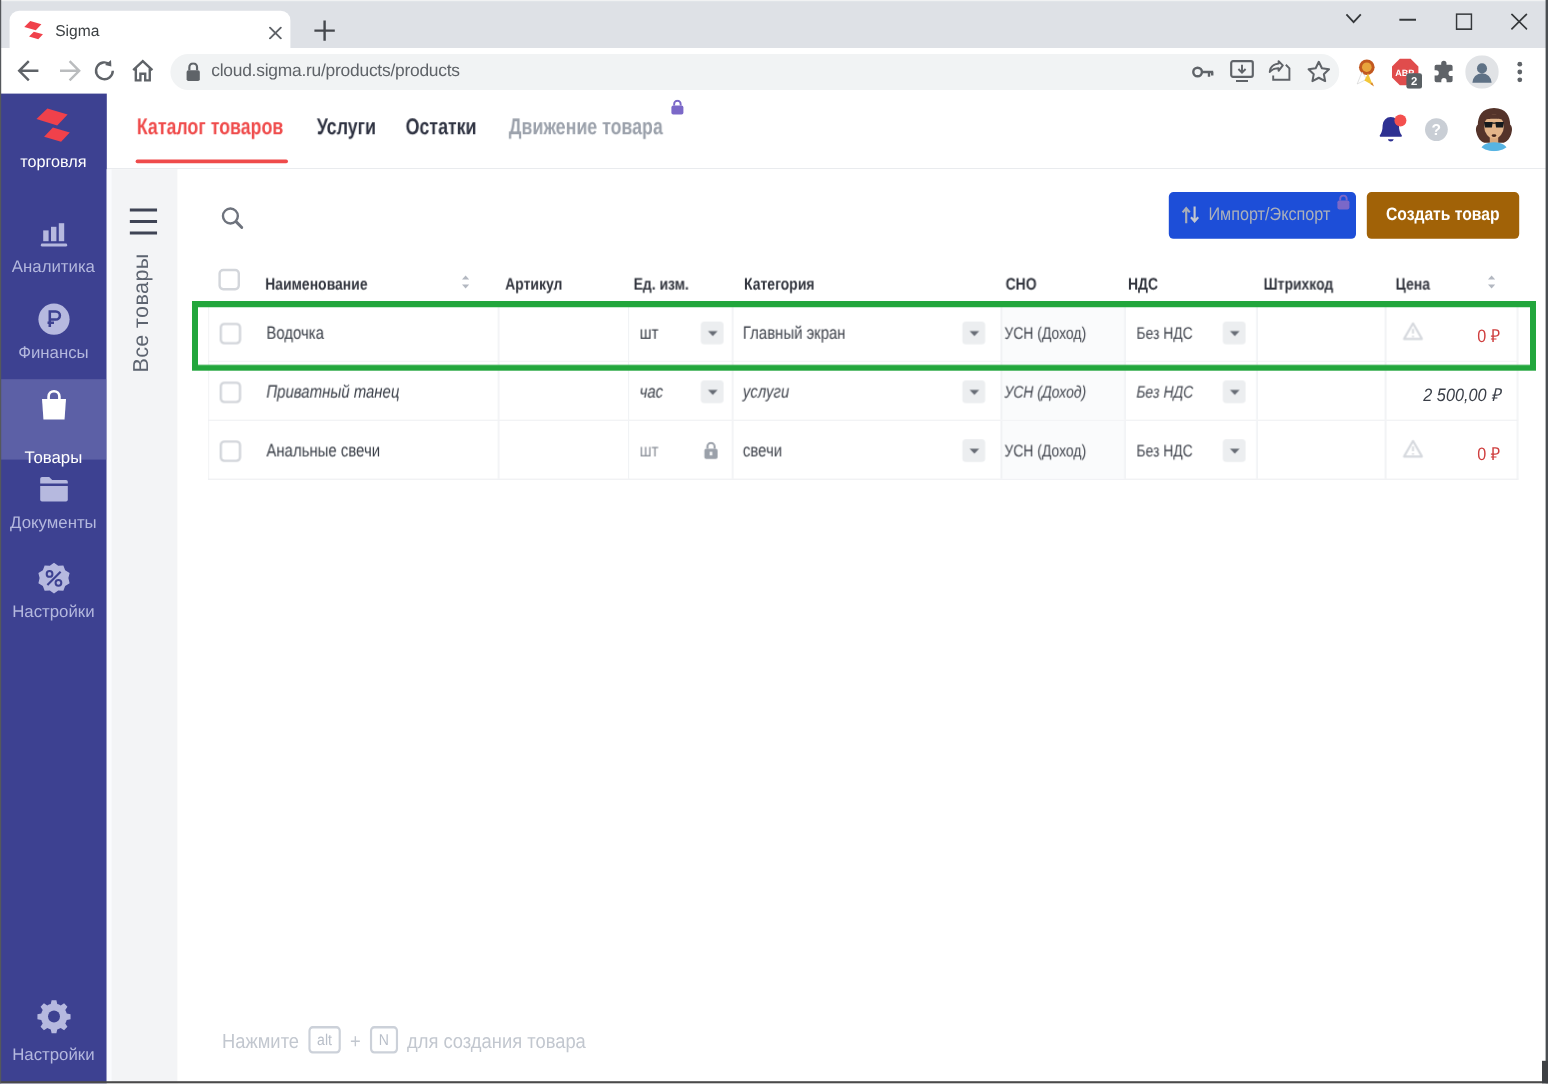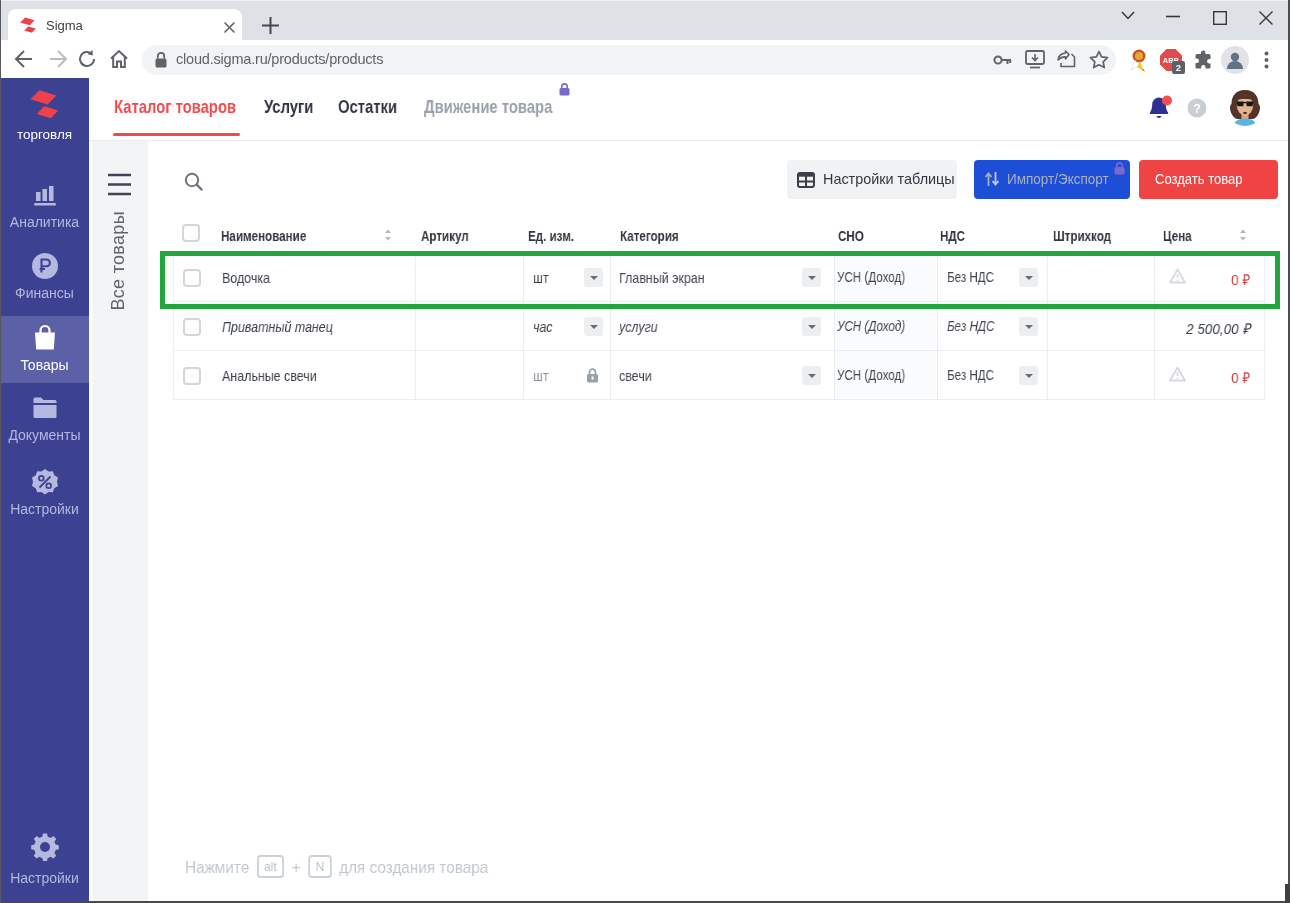--- a/index.html
+++ b/index.html
@@ -28,21 +28,21 @@
 .htab{position:absolute;will-change:transform;top:18px;font-size:19px;font-weight:bold;transform:scaleX(0.78);transform-origin:0 0;white-space:nowrap;}
 #underline{position:absolute;left:24px;top:55px;width:127px;height:3px;background:#ef4b4b;border-radius:2px;}
 
 
 #content{position:absolute;left:148px;top:63px;width:1142px;height:762px;background:#fff;}
 #search{position:absolute;left:25px;top:21px;width:350px;height:38px;background:#f1f2f4;border-radius:4px;}
 #search span{will-change:transform;position:absolute;left:39px;top:10px;font-size:15px;color:#a9aeb9;transform:scaleX(0.9);transform-origin:0 0;white-space:nowrap;}
 .btn{position:absolute;top:19px;height:39px;border-radius:4px;font-size:15px;white-space:nowrap;}
 #btn-table{left:639px;width:170px;background:#f1f2f4;color:#33363f;}
 #btn-imp{left:826px;width:156px;background:#1d4ed8;color:#abb0ba;}
-#btn-create{left:991px;width:139px;background:#ef4444;color:#fff;font-weight:normal;}
+#btn-create{left:991px;width:127px;background:#a16207;color:#fff;font-weight:bold;}
 
 
 #tbl{position:absolute;left:25px;top:71px;width:1092px;}
 .th{position:absolute;will-change:transform;top:0;height:40px;font-size:14px;font-weight:bold;color:#33363f;transform:scaleX(0.83);transform-origin:0 50%;white-space:nowrap;}
 .row{position:absolute;left:0;width:1092px;height:49px;border-bottom:1px solid #ebedf0;border-left:1px solid #eef0f2;border-right:1px solid #eef0f2;background:#fff;}
 .snobg{position:absolute;left:660px;top:0;width:103px;height:100%;background:#fafbfc;}
 .cell{position:absolute;will-change:transform;top:0;height:48px;font-size:15px;color:#3a3f48;transform:scaleX(0.83);transform-origin:0 50%;white-space:nowrap;}
 .cell.price{transform-origin:100% 50%;transform:scaleX(0.9);}
 .vline{position:absolute;top:0;width:1px;height:100%;background:#ebedf0;}
 .ddbtn{position:absolute;width:19px;height:19px;background:#eceef0;border-radius:3px;}
@@ -213,21 +213,21 @@
         <circle cx="14" cy="14" r="13" fill="#b6b9df"></circle>
         <path d="M10.5 18 V7.5 H15.5 a3.4 3.4 0 0 1 0 6.8 H10.5 M8.6 17 H14 M10.5 20.5 V17" stroke="#3d4191" stroke-width="2.1" fill="none"></path>
       </svg>
       <span class="navlabel" style="margin-top:2px">Финансы</span>
     </div>
     <div class="navitem active" style="top:238px;height:67px;">
       <svg width="28" height="28" viewBox="0 0 28 28" style="margin-top:8px">
         <path d="M4 8.5 H24 L22.8 25.5 H5.2 Z" fill="#fff"></path>
         <path d="M9.5 11 V6.5 a4.5 4.5 0 0 1 9 0 V11" stroke="#fff" stroke-width="2.2" fill="none"></path>
       </svg>
-      <span class="navlabel" style="margin-top:2px">Товары</span>
+      <span class="navlabel" style="margin-top:18px">Товары</span>
     </div>
     <div class="navitem" style="top:314px;height:40px;">
       <svg width="28" height="24" viewBox="0 0 28 24" style="margin-top:4px">
         <path d="M2.5 3 a1.5 1.5 0 0 1 1.5 -1.5 H10 L12.5 4 H24 a1.5 1.5 0 0 1 1.5 1.5 V7 H2.5 Z" fill="#b6b9df"></path>
         <path d="M2.5 9 H25.5 V20.5 a1.5 1.5 0 0 1 -1.5 1.5 H4 a1.5 1.5 0 0 1 -1.5 -1.5 Z" fill="#b6b9df"></path>
       </svg>
       <span class="navlabel" style="margin-top:4px">Документы</span>
     </div>
     <div class="navitem" style="top:386px;height:40px;">
       <svg width="28" height="28" viewBox="0 0 28 28" style="margin-top:4px">
@@ -250,28 +250,20 @@
     <svg class="abs" style="left:15px;top:32px" width="23" height="23" viewBox="0 0 24 23">
         <path d="M0 1.5 H24 M0 11.5 H24 M0 21.5 H24" stroke="#3f4455" stroke-width="2.6"></path>
       </svg>
     <div style="position:absolute;left:-23px;top:112px;width:95px;height:20px;transform:rotate(-90deg);font-size:18px;letter-spacing:0.3px;color:#5d6470;text-align:center;white-space:nowrap;">Все товары</div>
   </div>
   <div id="content">
     <svg class="abs" style="left:36px;top:31px" width="19" height="19" viewBox="0 0 19 19">
         <circle cx="8" cy="8" r="6.2" fill="none" stroke="#6e737d" stroke-width="2"></circle>
         <path d="M12.7 12.7 L17.5 17.5" stroke="#6e737d" stroke-width="2.4" stroke-linecap="round"></path>
       </svg>
-    <div class="btn" id="btn-table">
-      <svg style="position:absolute;left:10px;top:12px" width="18" height="16" viewBox="0 0 18 16">
-          <rect x="1" y="1" width="16" height="14" rx="2" fill="none" stroke="#3a3e46" stroke-width="2"></rect>
-          <rect x="1.5" y="1.5" width="15" height="3.2" fill="#3a3e46"></rect>
-          <path d="M9 4 V15 M1 9.6 H17" stroke="#3a3e46" stroke-width="2"></path>
-        </svg>
-      <span style="position:absolute;left:36px;top:10px;display:inline-block;transform:scaleX(0.96);transform-origin:0 0;">Настройки таблицы</span>
-    </div>
     <div class="btn" id="btn-imp">
       <svg style="position:absolute;left:9px;top:10px" width="18" height="18" viewBox="0 0 18 18">
           <path d="M5.5 16 V4 M2.5 7 L5.5 3.5 L8.5 7" stroke="#a8adb8" stroke-width="1.8" fill="none"></path>
           <path d="M12.5 2 V14 M9.5 11 L12.5 14.5 L15.5 11" stroke="#c3c7cf" stroke-width="1.8" fill="none"></path>
         </svg>
       <span style="position:absolute;left:33px;top:10px;display:inline-block;transform:scaleX(0.9);transform-origin:0 0;">Импорт/Экспорт</span>
       <svg style="position:absolute;left:140px;top:2px" width="11" height="13" viewBox="0 0 11 13">
           <rect x="0.5" y="5" width="10" height="7.5" rx="1.5" fill="#7b68c8"></rect>
           <path d="M2.8 5 V3.6 a2.7 2.7 0 0 1 5.4 0 V5" stroke="#7b68c8" stroke-width="1.6" fill="none"></path>
         </svg>

